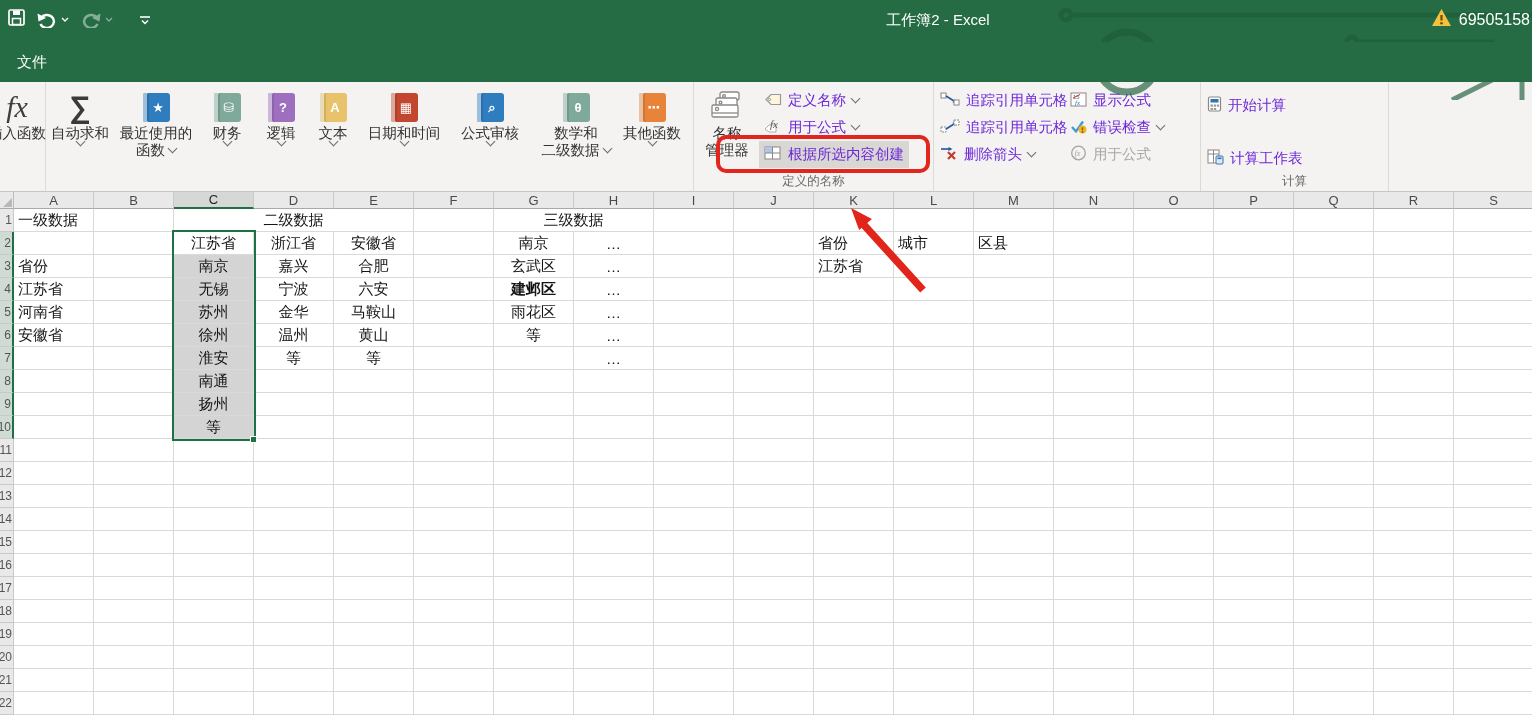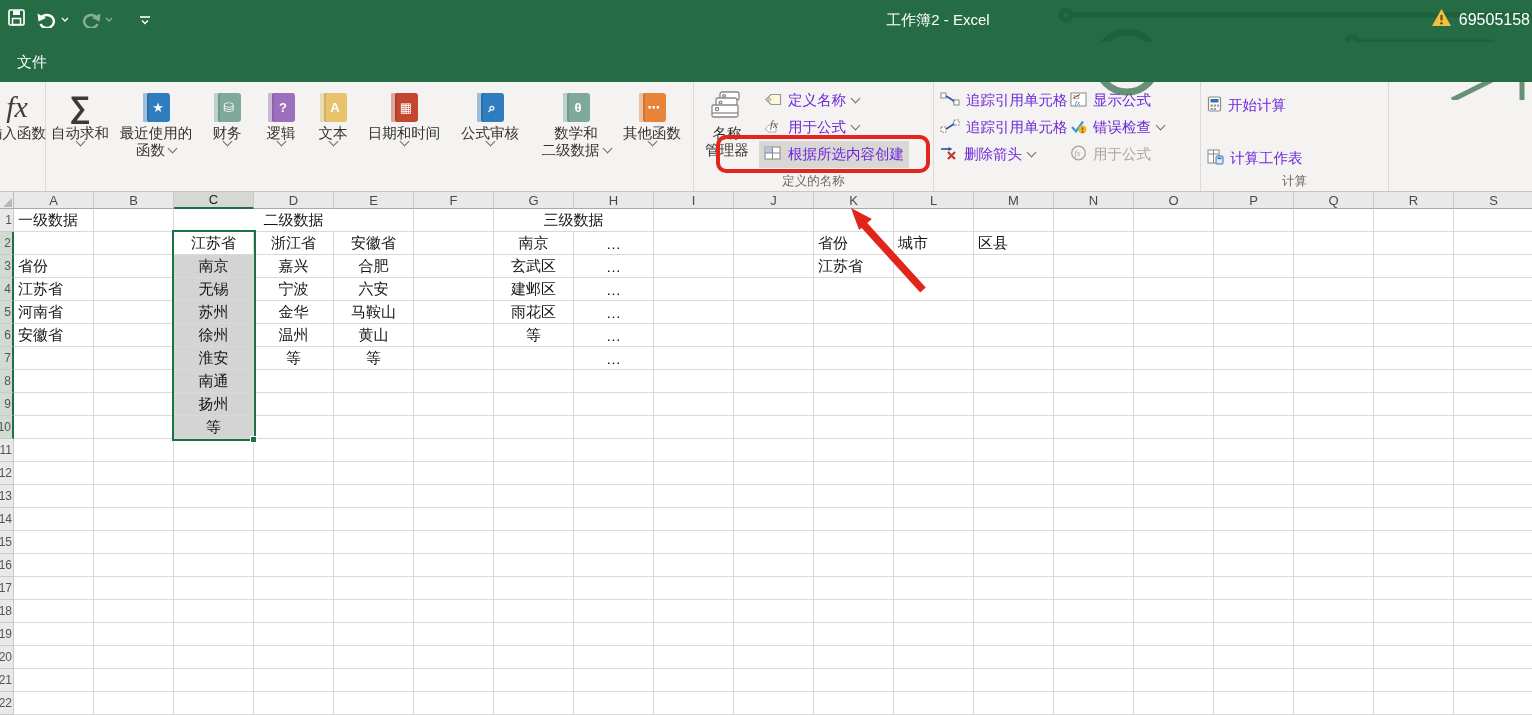--- a/index.html
+++ b/index.html
@@ -468,21 +468,21 @@
       <div class="cell" style="width: 80px;"></div>
     </div>
     <div class="srow">
       <div class="rowhdr sel">4</div>
       <div class="cell left" style="width: 80px;">江苏省</div>
       <div class="cell" style="width: 80px;"></div>
       <div class="cell selfill" style="width: 80px;">无锡</div>
       <div class="cell" style="width: 80px;">宁波</div>
       <div class="cell" style="width: 80px;">六安</div>
       <div class="cell" style="width: 80px;"></div>
-      <div class="cell" style="width: 80px;">建邺区</div>
+      <div class="cell" style="width: 80px; font-weight: bold;">建邺区</div>
       <div class="cell" style="width: 80px;">…</div>
       <div class="cell" style="width: 80px;"></div>
       <div class="cell" style="width: 80px;"></div>
       <div class="cell" style="width: 80px;"></div>
       <div class="cell" style="width: 80px;"></div>
       <div class="cell" style="width: 80px;"></div>
       <div class="cell" style="width: 80px;"></div>
       <div class="cell" style="width: 80px;"></div>
       <div class="cell" style="width: 80px;"></div>
       <div class="cell" style="width: 80px;"></div>

